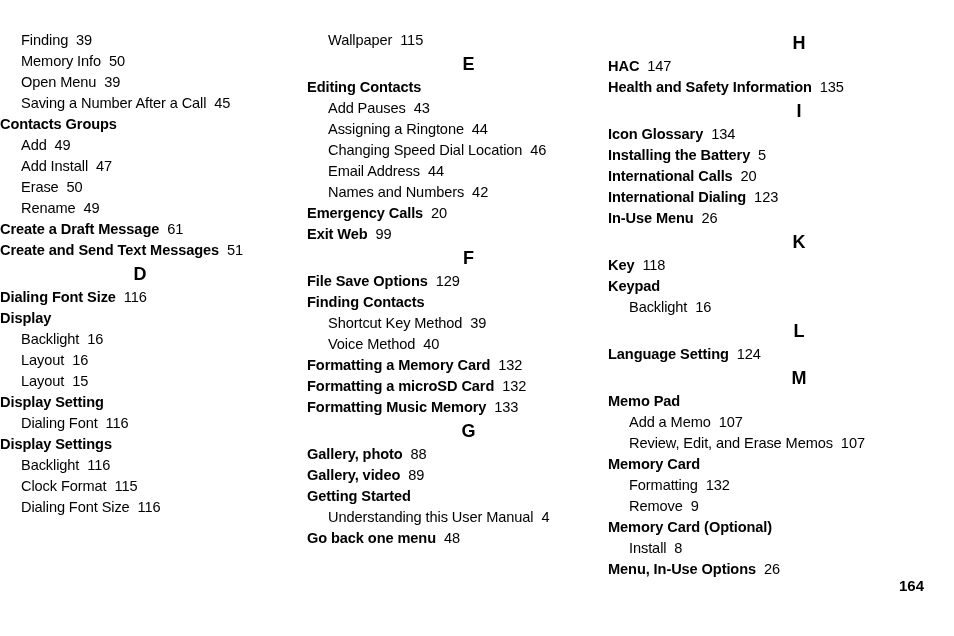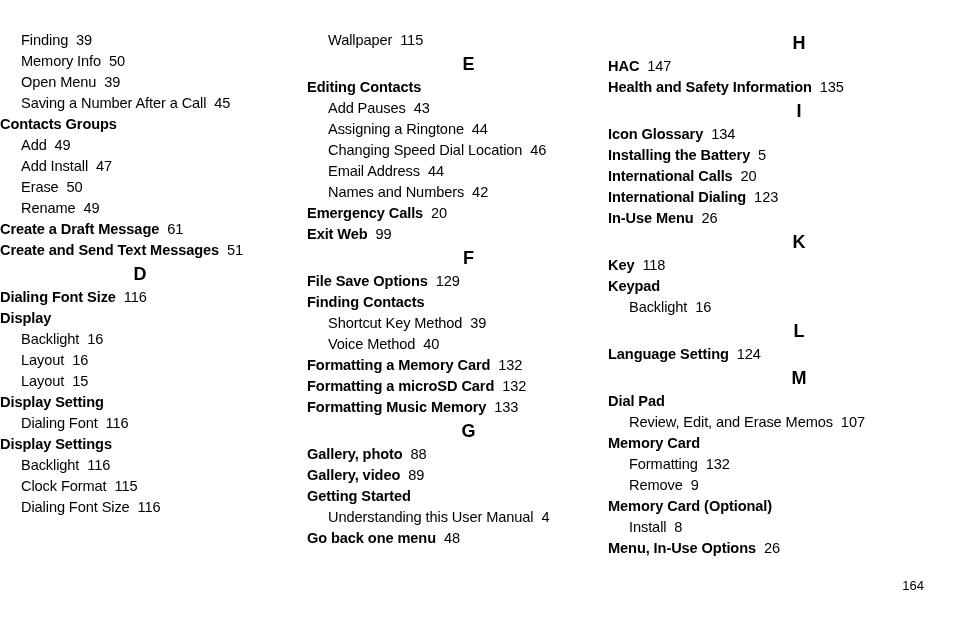--- a/index.html
+++ b/index.html
@@ -86,23 +86,23 @@
     padding-left: 0;
     margin-left: -20px;
   }
   .column.col-2 .letter-heading { margin-left: 30px; }
   .column.col-3 .letter-heading { margin-left: 60px; }
 
   #page-number {
     position: absolute;
     right: 30px;
     bottom: 42px;
-    font-size: 13px;
+    font-size: 15px;
     line-height: 16px;
-    font-weight: normal;
+    font-weight: bold;
     color: #000;
     margin-top: 20px;
   }
 </style>
 </head>
 <body>
 
 <div id="index-page">
 
   <div class="columns">
@@ -167,21 +167,22 @@
         <div class="entry main"><span class="label">International Calls</span>&nbsp;&nbsp;<span class="pg">20</span></div>
         <div class="entry main"><span class="label">International Dialing</span>&nbsp;&nbsp;<span class="pg">123</span></div>
         <div class="entry main"><span class="label">In-Use Menu</span>&nbsp;&nbsp;<span class="pg">26</span></div>
         <div class="letter-heading">K</div>
         <div class="entry main"><span class="label">Key</span>&nbsp;&nbsp;<span class="pg">118</span></div>
         <div class="entry main"><span class="label">Keypad</span></div>
         <div class="entry sub"><span class="label">Backlight</span>&nbsp;&nbsp;<span class="pg">16</span></div>
         <div class="letter-heading">L</div>
         <div class="entry main"><span class="label">Language Setting</span>&nbsp;&nbsp;<span class="pg">124</span></div>
         <div class="letter-heading">M</div>
-        <div class="entry main"><span class="label">Dial Pad</span></div>
+        <div class="entry main"><span class="label">Memo Pad</span></div>
+        <div class="entry sub"><span class="label">Add a Memo</span>&nbsp;&nbsp;<span class="pg">107</span></div>
         <div class="entry sub"><span class="label">Review, Edit, and Erase Memos</span>&nbsp;&nbsp;<span class="pg">107</span></div>
         <div class="entry main"><span class="label">Memory Card</span></div>
         <div class="entry sub"><span class="label">Formatting</span>&nbsp;&nbsp;<span class="pg">132</span></div>
         <div class="entry sub"><span class="label">Remove</span>&nbsp;&nbsp;<span class="pg">9</span></div>
         <div class="entry main"><span class="label">Memory Card (Optional)</span></div>
         <div class="entry sub"><span class="label">Install</span>&nbsp;&nbsp;<span class="pg">8</span></div>
         <div class="entry main"><span class="label">Menu, In-Use Options</span>&nbsp;&nbsp;<span class="pg">26</span></div>
       </div>
   </div>
 

